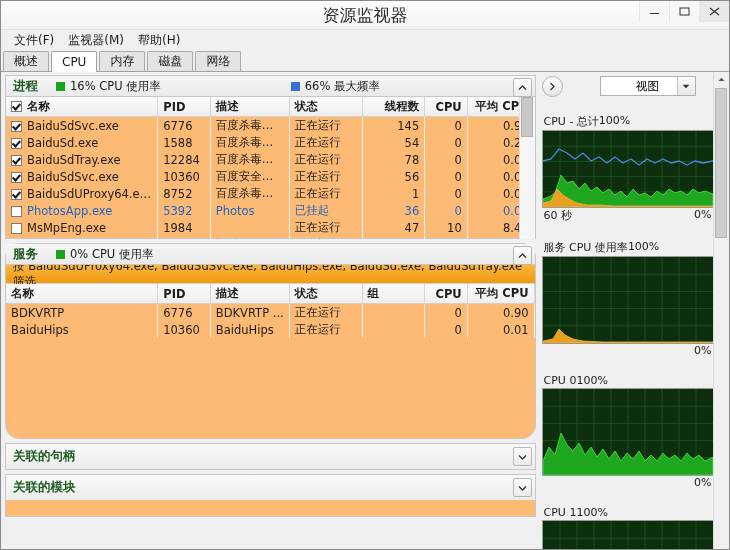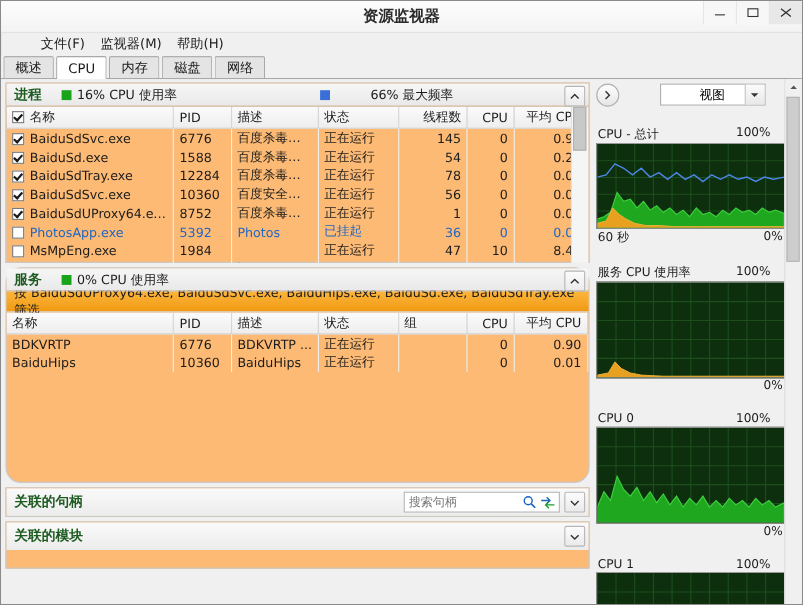--- a/index.html
+++ b/index.html
@@ -27,23 +27,22 @@
   .titlebar {
     height: 28px;
     background: linear-gradient(to bottom, #fdfdfd, #f3f3f3);
     border-bottom: 1px solid #e2e2e2;
     position: relative;
     display: flex;
     align-items: center;
     justify-content: center;
   }
   .title-text {
-    font-size: 14px;
+    font-size: 17px;
     color: #2b2b2b;
-    font-weight: bold;
   }
   .win-buttons {
     position: absolute;
     right: 0;
     top: 0;
     display: flex;
     height: 28px;
   }
   .win-btn {
     width: 29px;
@@ -63,21 +62,20 @@
   .win-btn svg { display:block; }
   
   .menubar {
     height: 20px;
     display: flex;
     align-items: center;
     padding-left: 6px;
     background: #f0f0f0;
     font-size: 12px;
     color: #1c1c1c;
-    margin-left: 23px;
   }
   .menu-item {
     padding: 2px 7px;
   }
   
   .tabstrip {
     height: 22px;
     padding-left: 2px;
     display: flex;
     align-items: flex-end;
@@ -179,21 +177,21 @@
   table.grid {
     width: 100%;
     border-collapse: collapse;
     font-size: 11.5px;
     table-layout: fixed;
   }
   table.grid th {
     background: linear-gradient(to bottom,#fbfbfb,#eeeeee);
     border-right: 1px solid #d6d6d6;
     border-bottom: 1px solid #cfcfcf;
-    font-weight: normal;
+    font-weight: bold;
     text-align: left;
     padding: 2px 5px;
     height: 17px;
     color: #1c1c1c;
     box-sizing: border-box;
   }
   table.grid th.num, table.grid td.num { text-align: right; }
   table.grid td {
     padding: 1px 5px;
     height: 17px;
@@ -315,21 +313,21 @@
     height: 18px;
     background: linear-gradient(to bottom,#fbfbfb,#e8e8e8);
     border-left: 1px solid #c3c3c3;
     display: flex;
     align-items: center;
     justify-content: center;
   }
   .graph-block { margin-bottom: 4px; position: relative; }
   .graph-labels {
     display: flex;
-    justify-content: space-between;
+    justify-content: flex-start;
     font-size: 11px;
     color: #1c1c1c;
     padding: 0 13px 1px 2px;
     margin-top: 17px;
   }
   .graph-box {
     border: 1px solid #9a9a9a;
     background: #0b2a0b;
     position: relative;
     overflow: hidden;
@@ -423,21 +421,21 @@
 
     <div class="left-pane">
 
       <div class="panel" style="height:164px;">
         <div class="panel-header">
           <span class="panel-title">进程</span>
           <span class="hdr-stat">
             <span class="sq green"></span>
             <span>16% CPU 使用率</span>
           </span>
-          <span class="hdr-stat" style="margin-left:130px;gap:32px;">
+          <span class="hdr-stat" style="margin-left:130px;">
             <span class="sq blue"></span>
             <span>66% 最大频率</span>
           </span>
           <span class="chevron-btn">
             <svg width="9" height="6" viewBox="0 0 9 6">
                 <path d="M1 4.5 L4.5 1 L8 4.5" stroke="#333" stroke-width="1.3" fill="none"></path>
               </svg>
           </span>
         </div>
         <div style="position:relative;height:142px;overflow:hidden;">
@@ -601,35 +599,20 @@
                   <td class="num">0.01</td>
                 </tr>
             </tbody>
           </table>
         </div>
       </div>
 
       <div class="panel collapsed" style="height:27px;position:relative;">
         <div class="panel-header" style="height:25px;">
           <span class="panel-title">关联的句柄</span>
-          <span class="search-wrap" style="top:3px;">
-            <input type="text" placeholder="搜索句柄" style="">
-            <span class="search-icon">
-              <svg width="13" height="13" viewBox="0 0 13 13">
-                  <circle cx="5.2" cy="5.2" r="3.6" fill="none" stroke="#1a63c4" stroke-width="1.3"></circle>
-                  <path d="M8 8 L11.6 11.6" stroke="#1a63c4" stroke-width="1.5"></path>
-                </svg>
-            </span>
-            <span class="refresh-icon">
-              <svg width="14" height="12" viewBox="0 0 14 12">
-                  <path d="M1 4 H9 M6 1 L9 4 L6 7" stroke="#1a63c4" stroke-width="1.2" fill="none"></path>
-                  <path d="M13 8 H5 M8 5 L5 8 L8 11" stroke="#1a9a2a" stroke-width="1.2" fill="none"></path>
-                </svg>
-            </span>
-          </span>
           <span class="chevron-btn" style="top:3px;">
             <svg width="9" height="6" viewBox="0 0 9 6">
                 <path d="M1 1.5 L4.5 5 L8 1.5" stroke="#333" stroke-width="1.3" fill="none"></path>
               </svg>
           </span>
         </div>
       </div>
 
       <div class="panel collapsed" style="height:43px;position:relative;">
         <div class="panel-header" style="height:25px;">

